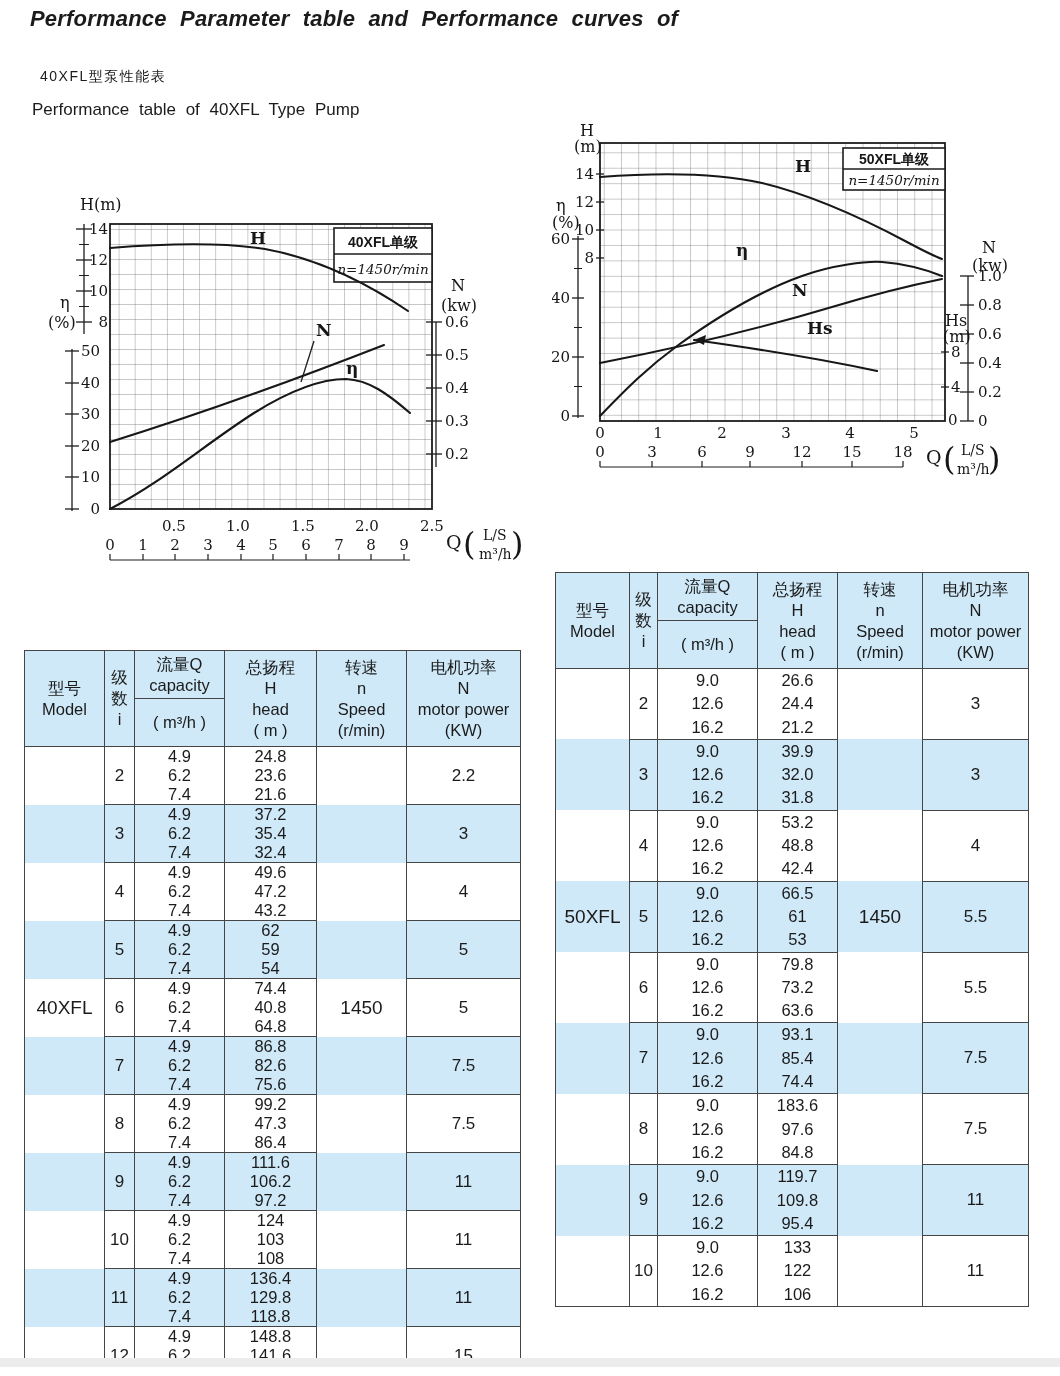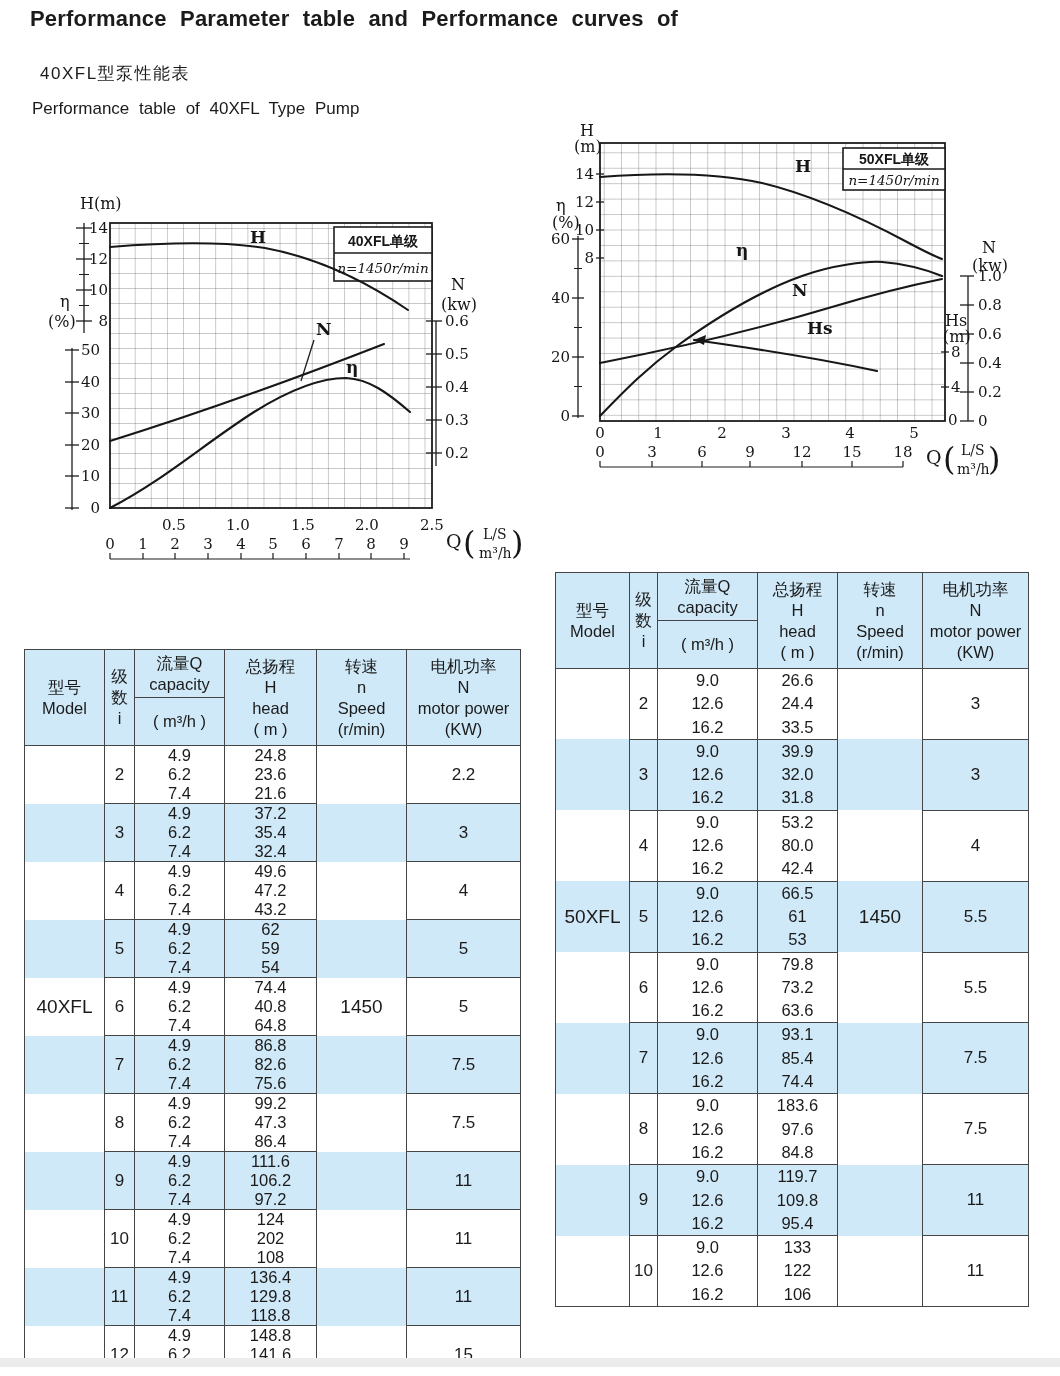--- a/index.html
+++ b/index.html
@@ -4,23 +4,23 @@
 <style>
   :root{
     --band:#cfe9f8;
     --line:#454545;
     --ink:#1b1b1b;
   }
   *{box-sizing:border-box;}
   html,body{margin:0;padding:0;background:#ffffff;}
   body{font-family:"Liberation Sans",sans-serif;color:var(--ink);}
   .page{width:1060px;height:1367px;position:relative;background:#fff;overflow:hidden;border-bottom:9px solid #ececec;}
-  .title{font-size:22px;font-weight:bold;margin:6px 0 0 30px;word-spacing:7px;letter-spacing:.2px;}
+  .title{font-size:22px;font-weight:bold;margin:6px 0 0 30px;word-spacing:7px;letter-spacing:.2px;font-style:italic;}
   .cols{display:grid;grid-template-columns:500px 494px;column-gap:30px;padding-left:22px;margin-top:10px;}
-  .sub-cn{font-size:17px;margin:20px 0 0 18px;letter-spacing:1.5px;}
+  .sub-cn{font-size:14px;margin:26px 0 0 18px;letter-spacing:1.5px;}
   .sub-en{font-size:17px;margin:14px 0 0 10px;word-spacing:5px;}
   .col-r .sub-cn,.col-r .sub-en{margin-left:36px;}
   .chartwrap{height:466px;margin-top:64px;}
   .chartwrap svg{display:block;}
   .col-r .chartwrap svg{margin-top:12px;}
   svg text{font-family:"DejaVu Serif",serif;fill:#161616;}
   svg .tk{font-size:15px;}
   svg .al{font-size:16px;}
   svg .cl{font-size:17px;font-weight:bold;}
   svg .bx1{font-size:14px;font-weight:bold;font-family:"Liberation Sans",sans-serif;}
@@ -350,21 +350,21 @@
             <tr>
               <td class="c-model noline"></td>
               <td class="c-stage">10</td>
               <td class="c-vals">
                 <div>4.9</div>
                 <div>6.2</div>
                 <div>7.4</div>
               </td>
               <td class="c-vals">
                 <div>124</div>
-                <div>202</div>
+                <div>103</div>
                 <div>108</div>
               </td>
               <td class="c-speed noline"></td>
               <td class="c-power">11</td>
             </tr>
             <tr>
               <td class="c-model noline"></td>
               <td class="c-stage">11</td>
               <td class="c-vals">
                 <div>4.9</div>
@@ -569,21 +569,21 @@
               <td class="c-model noline"></td>
               <td class="c-stage">2</td>
               <td class="c-vals">
                 <div>9.0</div>
                 <div>12.6</div>
                 <div>16.2</div>
               </td>
               <td class="c-vals">
                 <div>26.6</div>
                 <div>24.4</div>
-                <div>33.5</div>
+                <div>21.2</div>
               </td>
               <td class="c-speed noline"></td>
               <td class="c-power">3</td>
             </tr>
             <tr>
               <td class="c-model noline"></td>
               <td class="c-stage">3</td>
               <td class="c-vals">
                 <div>9.0</div>
                 <div>12.6</div>
@@ -600,21 +600,21 @@
             <tr>
               <td class="c-model noline"></td>
               <td class="c-stage">4</td>
               <td class="c-vals">
                 <div>9.0</div>
                 <div>12.6</div>
                 <div>16.2</div>
               </td>
               <td class="c-vals">
                 <div>53.2</div>
-                <div>80.0</div>
+                <div>48.8</div>
                 <div>42.4</div>
               </td>
               <td class="c-speed noline"></td>
               <td class="c-power">4</td>
             </tr>
             <tr>
               <td class="c-model noline">50XFL</td>
               <td class="c-stage">5</td>
               <td class="c-vals">
                 <div>9.0</div>

